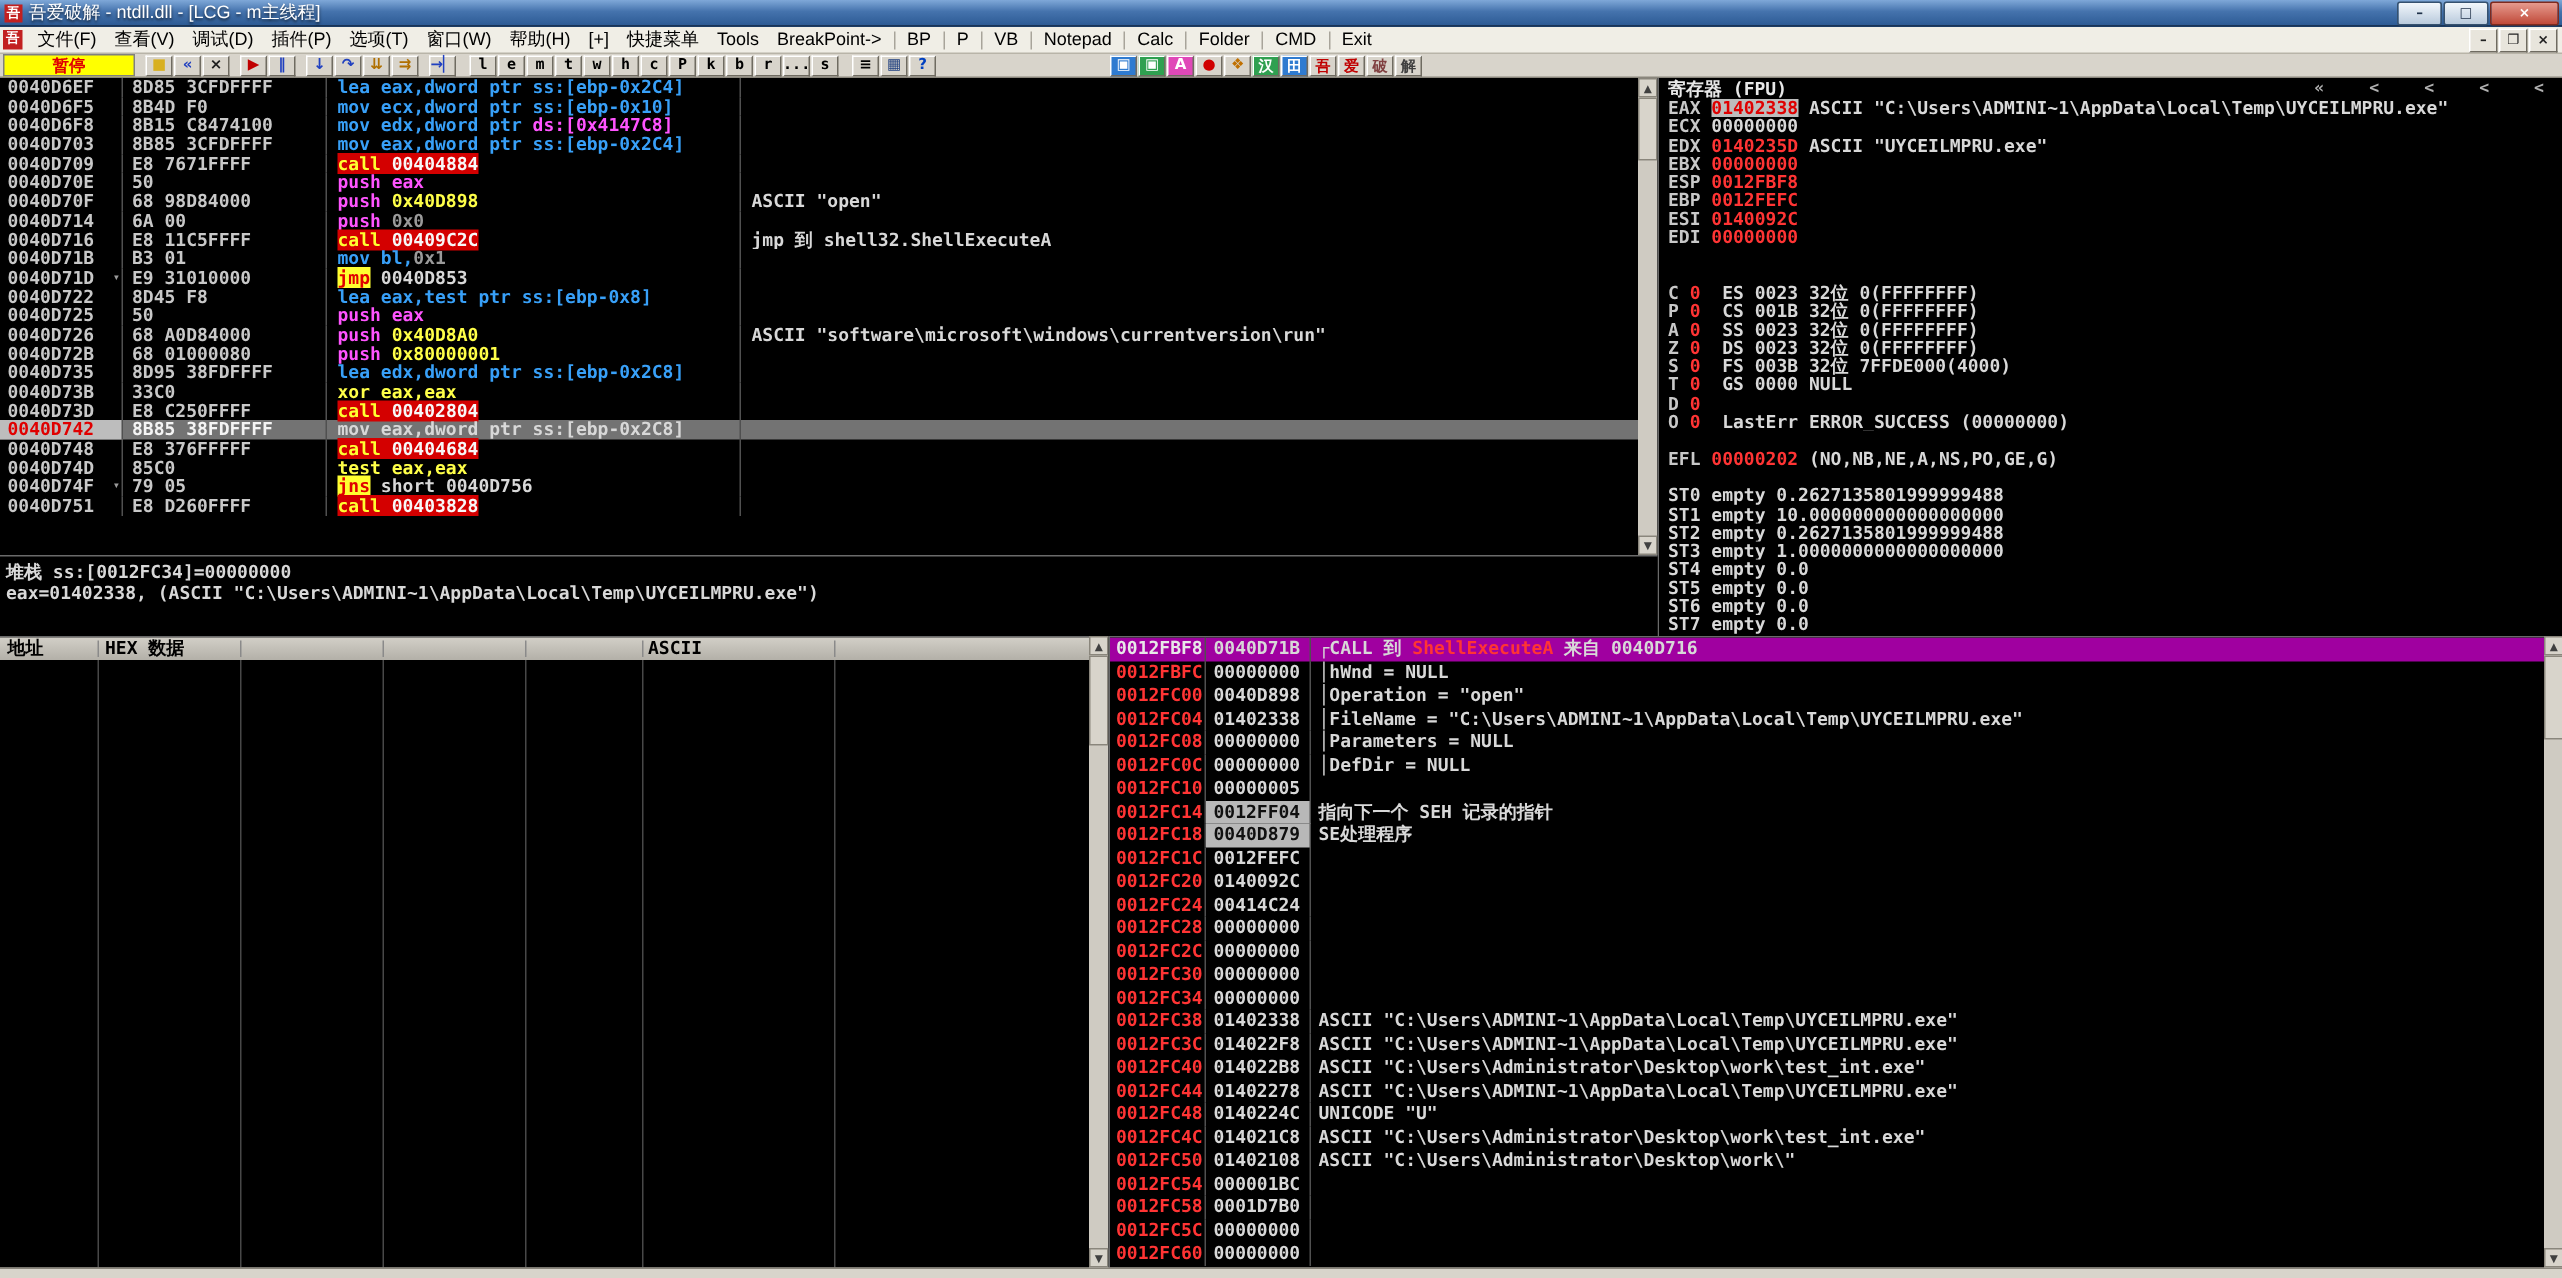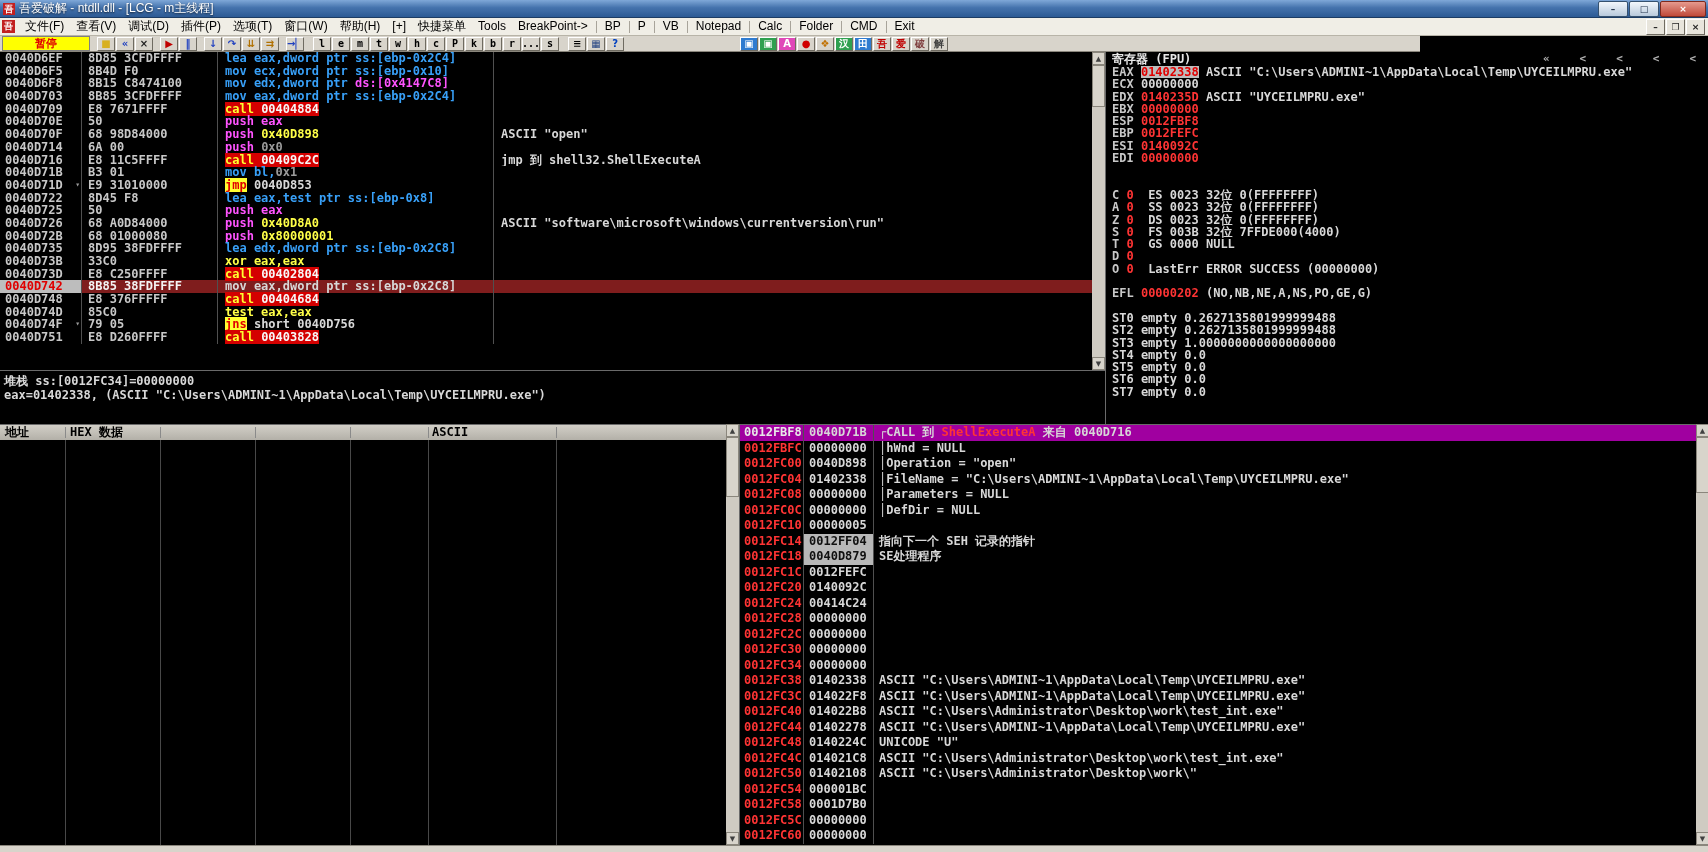--- a/index.html
+++ b/index.html
@@ -28,21 +28,21 @@
   #mdi-icon{width:13px;height:13px;margin:0 4px 0 2px;background:#C22020;color:#fff;
     font:bold 9px/13px "DejaVu Sans",sans-serif;text-align:center;}
   .menu-item{padding:0 6px;height:17px;line-height:17px;white-space:nowrap;cursor:default;}
   .menu-sep{width:1px;height:12px;background:#A8A49A;margin:0 2px;}
   #mdi-controls{margin-left:auto;display:flex;padding-right:3px;}
   .mdibtn{width:17px;height:14px;margin-left:1px;background:#E8E5DC;
     border:1px solid;border-color:#FFF #6F6B61 #6F6B61 #FFF;
     font:bold 9px "DejaVu Sans",sans-serif;color:#222;display:flex;align-items:center;justify-content:center;}
 
   
-  #toolbar{position:absolute;left:0;top:36px;width:1420px;height:16px;background:#D8D4CB;
+  #toolbar{position:absolute;left:0;top:36px;width:1708px;height:16px;background:#D8D4CB;
     border-bottom:1px solid #8A867C;box-sizing:border-box;display:flex;align-items:center;padding-left:2px;}
   #pause-box{width:86px;height:13px;background:#FFFF00;color:#E00000;border:1px solid #808080;
     font:bold 11px "DejaVu Sans Mono",monospace;display:flex;align-items:center;justify-content:center;margin-right:7px;}
   .tbtn{min-width:16px;height:12px;margin-right:1px;background:#D8D4CB;
     border:1px solid;border-color:#FFF #6F6B61 #6F6B61 #FFF;
     font:bold 10px "DejaVu Sans",sans-serif;display:flex;align-items:center;justify-content:center;cursor:default;}
   .tbtn.gap{margin-left:6px;}
   .tbtn.letter{width:14px;font:bold 10px "DejaVu Sans Mono",monospace;color:#000;}
   .plugin-group{display:flex;margin-left:115px;}
   .letters-group,.extras-group{display:flex;margin-left:8px;}
@@ -56,21 +56,21 @@
 
   
   #disasm-pane{position:absolute;left:0;top:52px;width:1092px;height:318px;overflow:hidden;background:#000;
     font-size:12px;font-weight:bold;}
   .dis-row{display:flex;height:12.7px;line-height:12.7px;white-space:pre;}
   .dis-addr{width:82px;padding-left:5px;color:#C8C8C8;border-right:1px solid #505050;box-sizing:border-box;position:relative;}
   .dis-mk{position:absolute;right:1px;top:0;color:#9A9A9A;font-size:8px;}
   .dis-bytes{width:136px;padding-left:6px;color:#C8C8C8;border-right:1px solid #505050;box-sizing:border-box;}
   .dis-ins{width:276px;padding-left:7px;border-right:1px solid #505050;box-sizing:border-box;}
   .dis-cm{flex:1;padding-left:7px;color:#D8D8D8;overflow:hidden;}
-  .dis-row.sel{background:#7f1d1d;}
+  .dis-row.sel{background:#737373;}
   .dis-row.sel .dis-addr{background:#BDBDBD;color:#E00000;}
   .dis-row.sel .dis-bytes,.dis-row.sel .dis-cm{color:#F4F4F4;}
 
   .tk-n{color:#C8C8C8}.tk-w{color:#D8D8D8}.tk-g{color:#9A9A9A}
   .tk-r{color:#FF3434}.tk-b{color:#38A0F8}.tk-m{color:#FF54FF}.tk-y{color:#FFFF48}
   .tk-cr{background:#D40000;color:#FFFF30}.tk-co{background:#D40000;color:#F8F8F8}
   .tk-j{background:#FFFF30;color:#E00000}
   .tk-sr{background:#BDBDBD;color:#E00000}
 
   
@@ -250,30 +250,32 @@
       <div class="reg-row"><span class="tk-n">ECX </span><span class="tk-w">00000000</span></div>
       <div class="reg-row"><span class="tk-n">EDX </span><span class="tk-r">0140235D</span><span class="tk-n"> </span><span class="tk-w">ASCII "UYCEILMPRU.exe"</span></div>
       <div class="reg-row"><span class="tk-n">EBX </span><span class="tk-r">00000000</span></div>
       <div class="reg-row"><span class="tk-n">ESP </span><span class="tk-r">0012FBF8</span></div>
       <div class="reg-row"><span class="tk-n">EBP </span><span class="tk-r">0012FEFC</span></div>
       <div class="reg-row"><span class="tk-n">ESI </span><span class="tk-r">0140092C</span></div>
       <div class="reg-row"><span class="tk-n">EDI </span><span class="tk-r">00000000</span></div>
       <div class="reg-row"></div>
       <div class="reg-row"></div>
       <div class="reg-row"><span class="tk-n">C </span><span class="tk-r">0</span><span class="tk-w">  ES 0023 32位 0(FFFFFFFF)</span></div>
+      <div class="reg-row"><span class="tk-n">P </span><span class="tk-r">0</span><span class="tk-w">  CS 001B 32位 0(FFFFFFFF)</span></div>
       <div class="reg-row"><span class="tk-n">A </span><span class="tk-r">0</span><span class="tk-w">  SS 0023 32位 0(FFFFFFFF)</span></div>
       <div class="reg-row"><span class="tk-n">Z </span><span class="tk-r">0</span><span class="tk-w">  DS 0023 32位 0(FFFFFFFF)</span></div>
       <div class="reg-row"><span class="tk-n">S </span><span class="tk-r">0</span><span class="tk-w">  FS 003B 32位 7FFDE000(4000)</span></div>
       <div class="reg-row"><span class="tk-n">T </span><span class="tk-r">0</span><span class="tk-w">  GS 0000 NULL</span></div>
       <div class="reg-row"><span class="tk-n">D </span><span class="tk-r">0</span></div>
       <div class="reg-row"><span class="tk-n">O </span><span class="tk-r">0</span><span class="tk-w">  LastErr ERROR_SUCCESS (00000000)</span></div>
       <div class="reg-row"></div>
       <div class="reg-row"><span class="tk-n">EFL </span><span class="tk-r">00000202</span><span class="tk-w"> (NO,NB,NE,A,NS,PO,GE,G)</span></div>
       <div class="reg-row"></div>
       <div class="reg-row"><span class="tk-w">ST0 empty 0.2627135801999999488</span></div>
+      <div class="reg-row"><span class="tk-w">ST1 empty 10.000000000000000000</span></div>
       <div class="reg-row"><span class="tk-w">ST2 empty 0.2627135801999999488</span></div>
       <div class="reg-row"><span class="tk-w">ST3 empty 1.0000000000000000000</span></div>
       <div class="reg-row"><span class="tk-w">ST4 empty 0.0</span></div>
       <div class="reg-row"><span class="tk-w">ST5 empty 0.0</span></div>
       <div class="reg-row"><span class="tk-w">ST6 empty 0.0</span></div>
       <div class="reg-row"><span class="tk-w">ST7 empty 0.0</span></div>
     </div>
 </div>
 
 <div id="info-pane">

